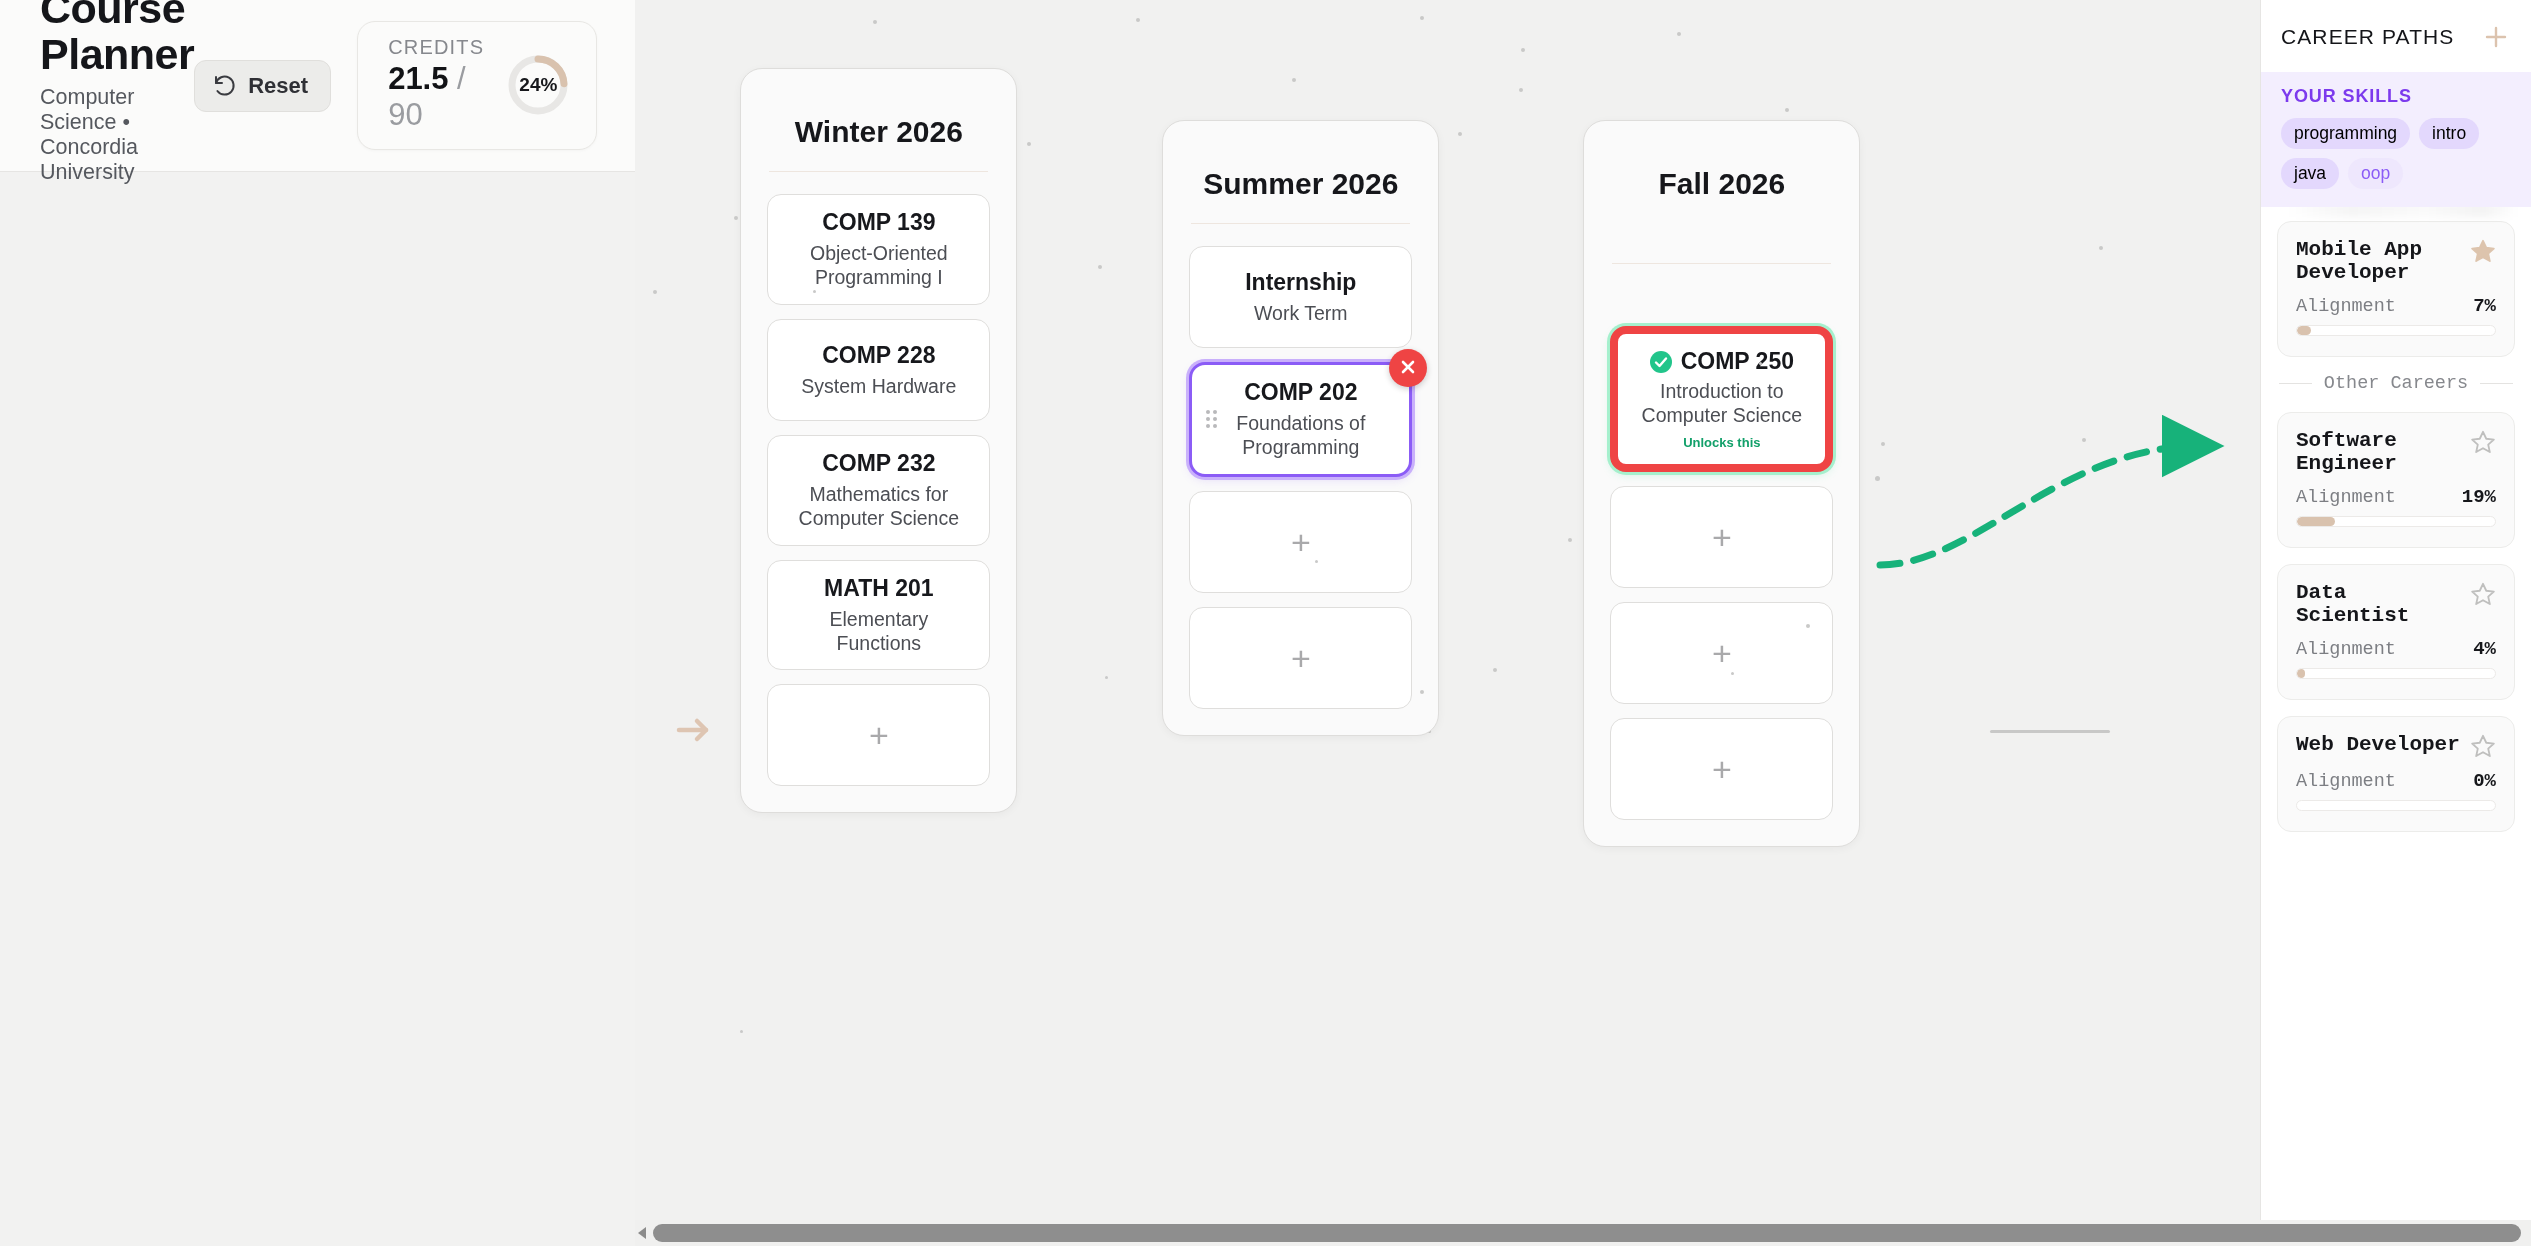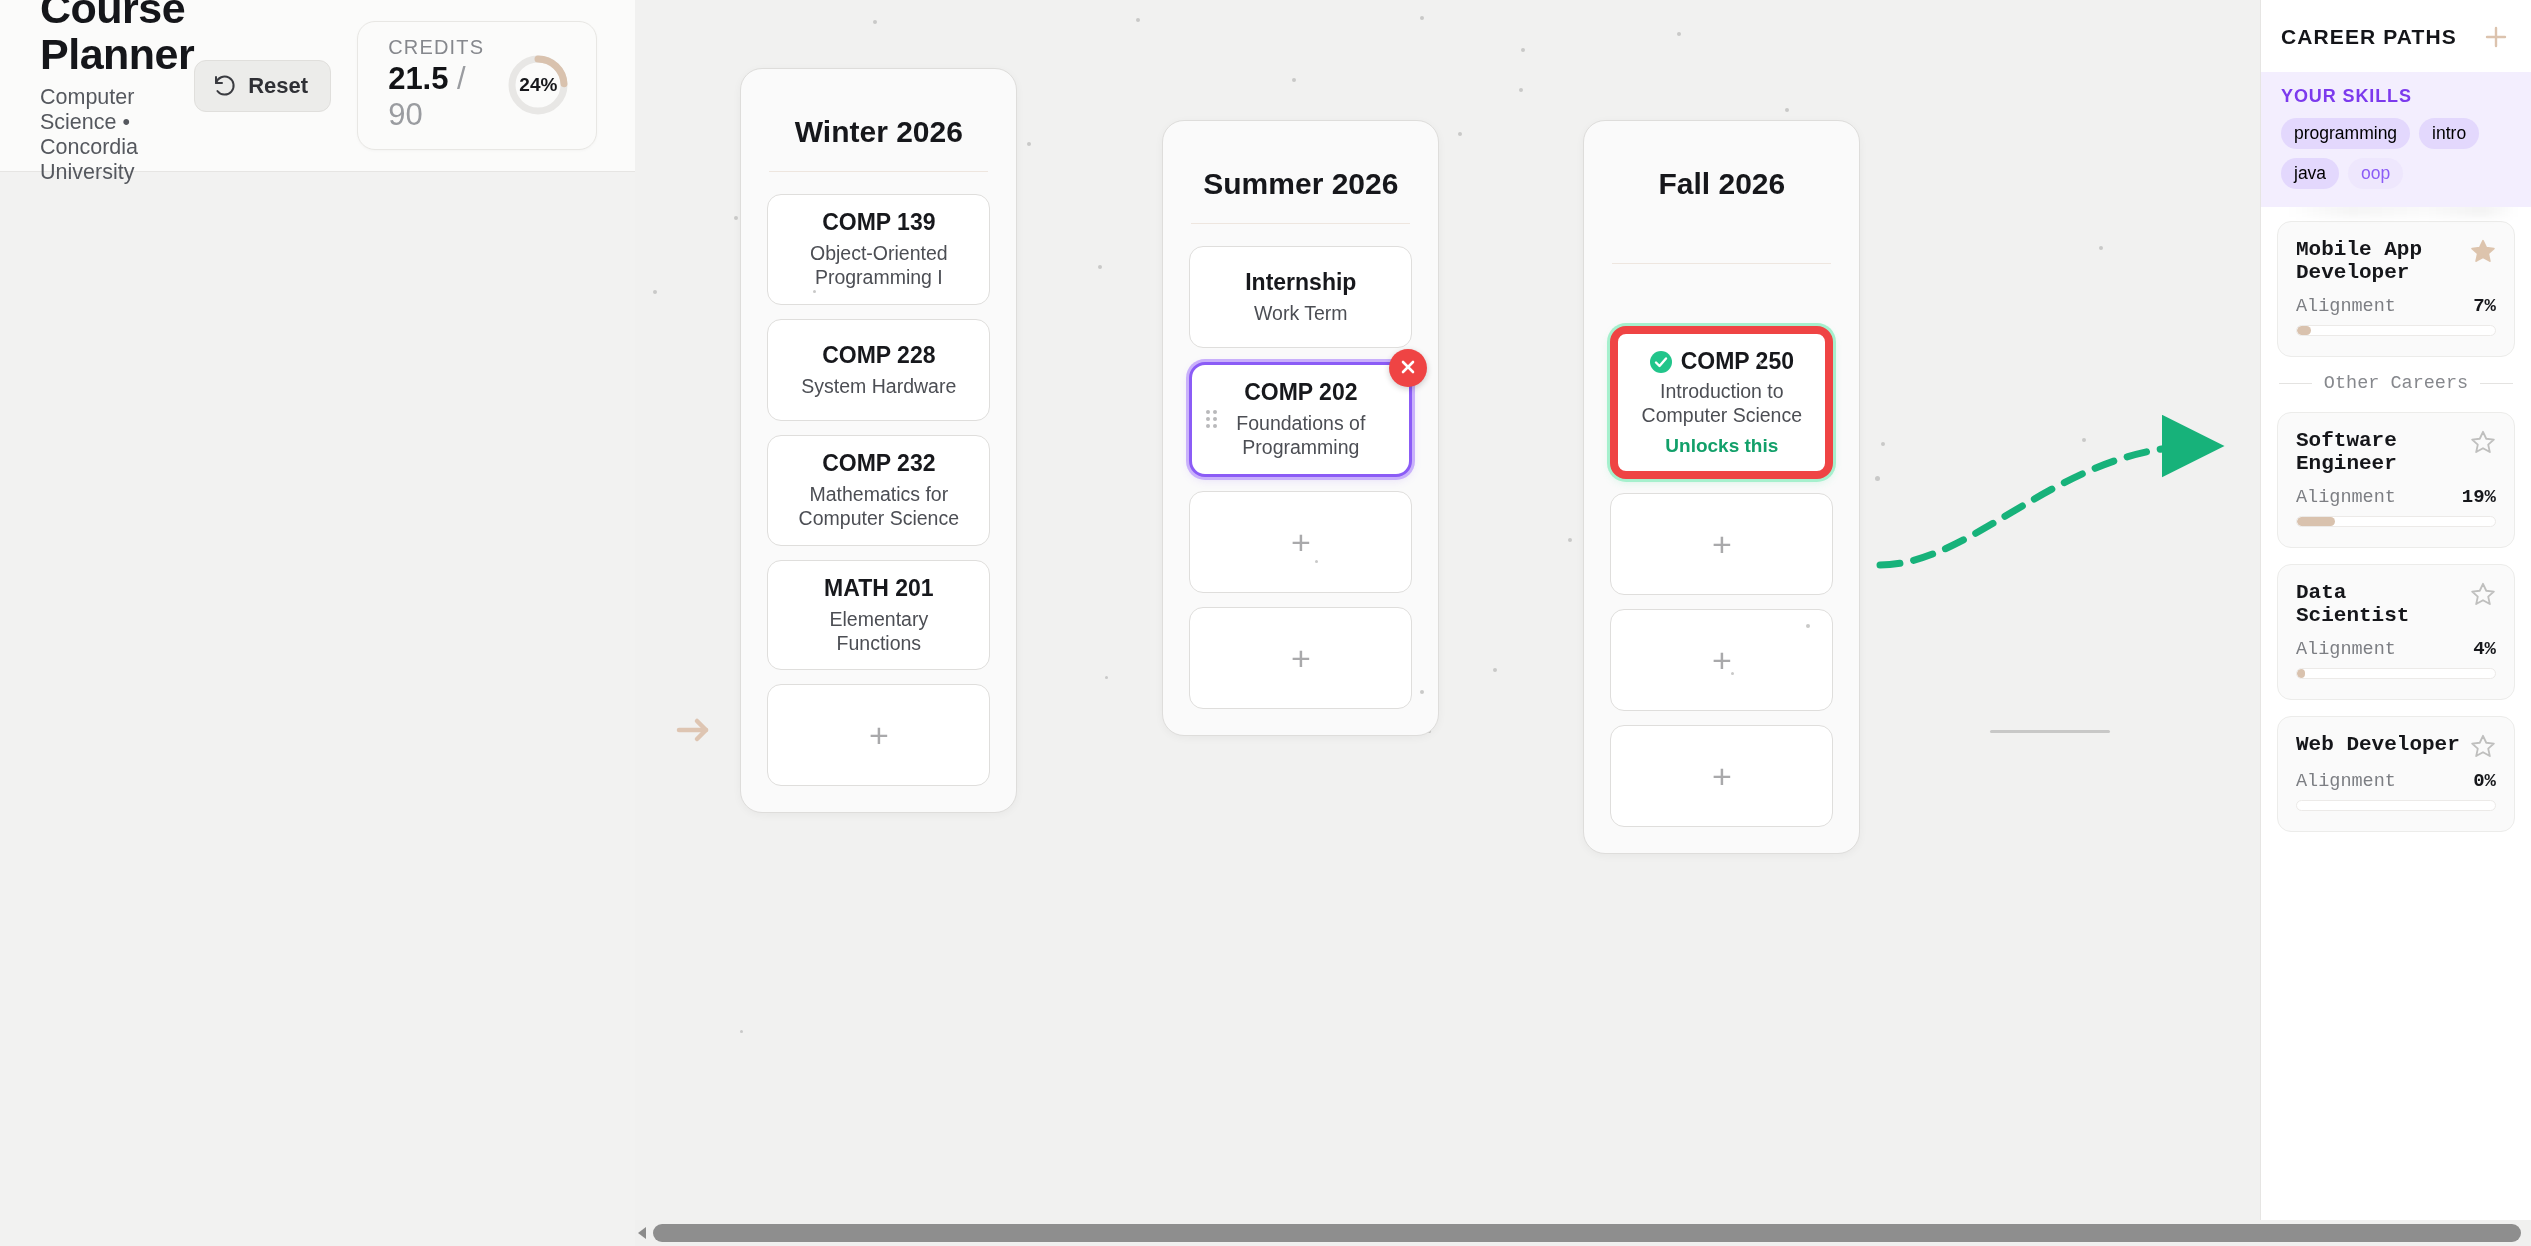--- a/index.html
+++ b/index.html
@@ -110,21 +110,21 @@
     cursor: pointer; box-shadow: 0 2px 6px rgba(0,0,0,.2);
   }
 
   .course-card.unlock {
     border: 8px solid #ef4444; border-radius: 16px;
     box-shadow: 0 0 0 3px #a5f0cd, 0 3px 10px rgba(45,208,138,.18);
     gap: 4px;
   }
   .unlock-row { display: flex; align-items: center; justify-content: center; gap: 9px; }
   .check-badge { width: 22px; height: 22px; flex: 0 0 22px; }
-  .unlock-note { font-size: 19px; font-weight: 700; color: #12a06a; margin-top: 3px; }
+  .unlock-note { font-size: 13px; font-weight: 700; color: #12a06a; margin-top: 3px; }
 
   .empty-slot {
     background: #fff; border: 1px solid #dfdedc; border-radius: 14px;
     min-height: 102px; display: flex; align-items: center; justify-content: center;
     cursor: pointer;
   }
   .plus-glyph { color: #a9a9ab; font-size: 34px; font-weight: 300; line-height: 1; }
 
   .link-layer { position: absolute; inset: 0; pointer-events: none; }
 
@@ -132,21 +132,21 @@
   .sidebar {
     flex: 0 0 271px; width: 271px;
     background: #fff; border-left: 1px solid #e6e5e3;
     display: flex; flex-direction: column; min-height: 0;
     position: relative; z-index: 20;
   }
   .sb-head {
     display: flex; align-items: center; justify-content: space-between;
     padding: 22px 20px 20px;
   }
-  .sb-title { font-size: 21px; font-weight: 700; letter-spacing: 1.1px; color: #141519; }
+  .sb-title { font-size: 21px; font-weight: 400; letter-spacing: 1.1px; color: #141519; }
   .sb-add { background: none; border: none; cursor: pointer; color: #dcc3ae; line-height: 0; padding: 2px; }
 
   .skills-band { background: #f3eefe; padding: 14px 20px 18px; }
   .skills-label { font-size: 18px; font-weight: 600; letter-spacing: .9px; color: #7c3aed; margin-bottom: 11px; }
   .skills-chips { display: flex; flex-wrap: wrap; gap: 9px; }
   .chip {
     background: #e3d8fd; color: #000000; border-radius: 999px;
     padding: 5px 13px; font-size: 17.5px; font-weight: 400; cursor: pointer;
   }
   .chip.faded { background: #eee7fd; color: #8b5cf6; font-weight: 400; }

